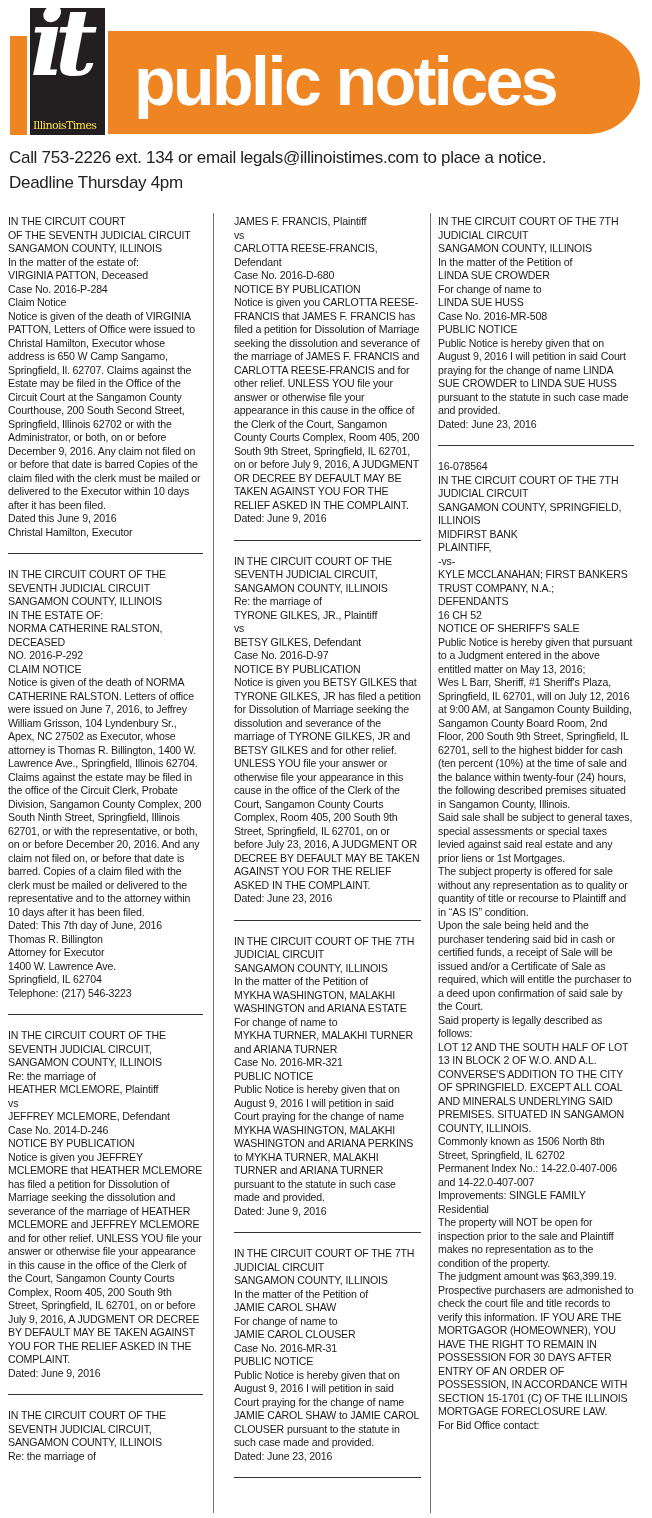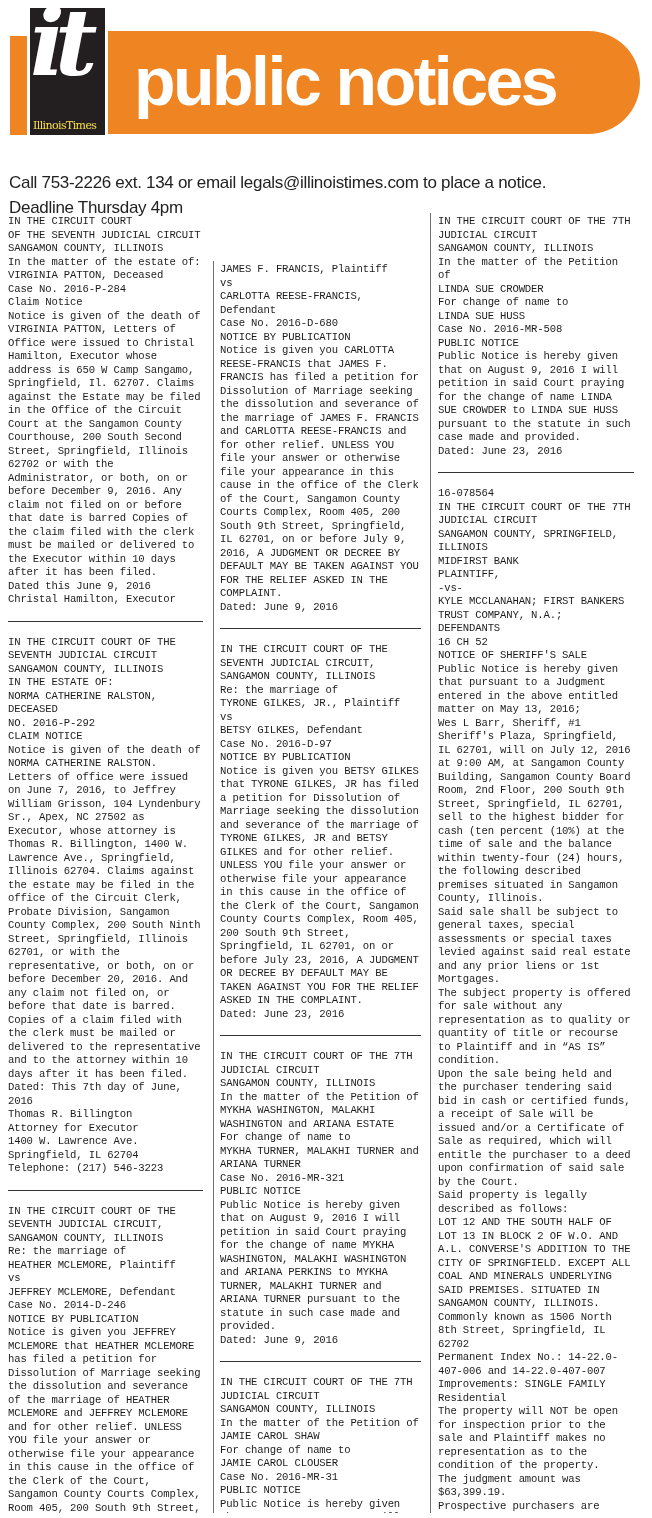--- a/index.html
+++ b/index.html
@@ -28,30 +28,30 @@
   .banner {
     position:absolute; left:108px; top:31px; width:532px; height:103px;
     background:#ef8522; border-radius:0 52px 52px 0;
   }
   .banner-text {
     display:block; font-weight:bold; font-size:68px; letter-spacing:-2.5px;
     color:#ffffff; line-height:100px; padding-left:26px; white-space:nowrap;
   }
   .contact {
     position:absolute; left:9px; top:146px; width:640px;
-    font-size:17px; line-height:24.5px; color:#222222; letter-spacing:-0.3px;margin-top:25px;
+    font-size:17px; line-height:24.5px; color:#222222; letter-spacing:-0.3px;
   }
   
   .columns {
     position:absolute; left:0; top:213px; width:640px; height:1300px;
-    display:flex; overflow:hidden;font-family:Liberation Mono, monospace;
+    display:flex; overflow:hidden;
   }
   .col { box-sizing:border-box; overflow:hidden; }
   .col1 { width:217px; padding:2px 10px 0 8px; }
-  .col2 { width:221px; padding:2px 9px 0 6px; border-left:1px solid #6f6f6f;margin-top:48px; }
+  .col2 { width:221px; padding:2px 9px 0 20px; border-left:1px solid #6f6f6f; }
   .col3 { width:214px; padding:2px 6px 0 7px; border-left:1px solid #6f6f6f; }
   .notice {
     font-size:10.6px; line-height:13.5px; color:#1c1c1c; letter-spacing:-0.15px;
   }
   .notice-part { margin:0; }
   .notice-divider {
     border:none; border-top:1.4px solid #333333; margin:14px 0 14px 0; width:100%;
   }
 </style>
 </head>

